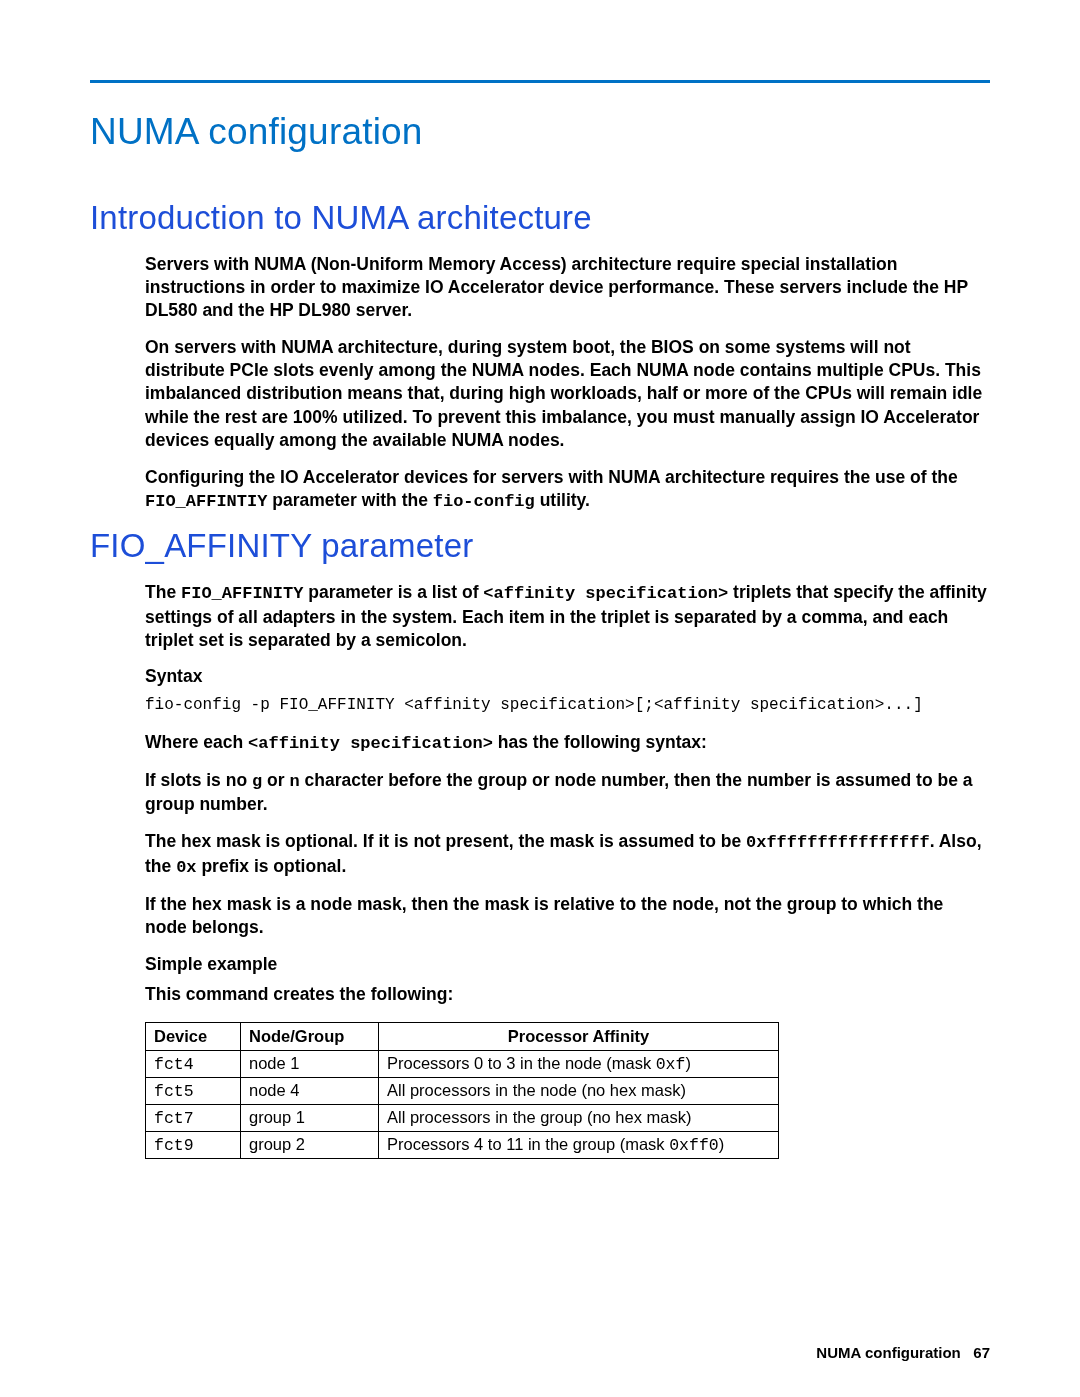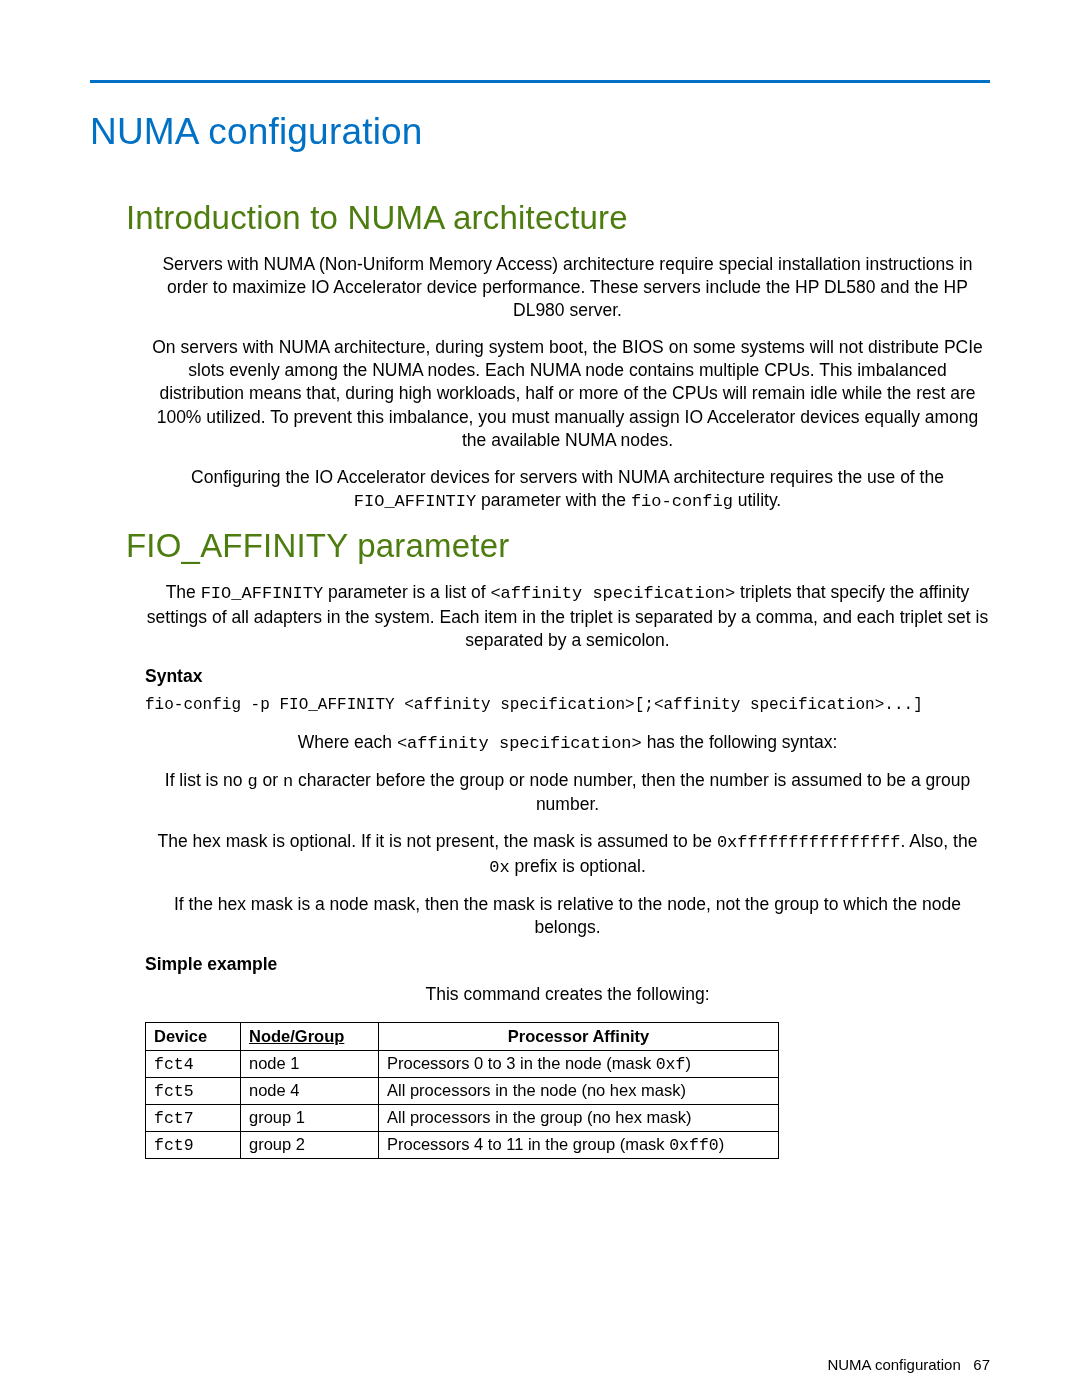--- a/index.html
+++ b/index.html
@@ -19,34 +19,32 @@
   h1 {
     font-size: 37px;
     font-weight: 400;
     color: #0071c5;
     margin-bottom: 46px;
     letter-spacing: 0.2px;
   }
   h2 {
     font-size: 33px;
     font-weight: 400;
-    color: #4d7c0f;
+    color: #1d4ed8;
     margin-bottom: 16px;
     letter-spacing: 0.2px;
-    margin-left: 36px;
   }
   .indent {
     margin-left: 55px;
   }
   p {
     font-size: 17.5px;
     line-height: 1.32;
     margin-bottom: 14px;
-    font-weight: 400;
-    text-align: center;
+    font-weight: 700;
   }
   .mono {
     font-family: "Courier New", Courier, monospace;
     font-size: 17px;
   }
   .label {
     font-weight: 700;
     font-size: 17.5px;
     margin-bottom: 8px;
     margin-top: 0;
@@ -70,28 +68,28 @@
     font-size: 16.5px;
     font-weight: 300;
     padding: 3px 8px 3px 8px;
   }
   th {
     font-weight: 700;
     padding: 4px 8px;
   }
   td .mono { font-size: 16.5px; }
   .col-device { width: 95px; }
-  .col-ng { width: 138px; text-decoration: underline; }
+  .col-ng { width: 138px; }
   .col-pa { width: 400px; text-align: center; }
   .footer {
     position: absolute;
-    bottom: 24px;
+    bottom: 36px;
     right: 90px;
     font-size: 15px;
-    font-weight: 400;
+    font-weight: 700;
   }
 </style>
 </head>
 <body>
 
 <div class="rule"></div>
 
 <h1>NUMA configuration</h1>
 
 <h2>Introduction to NUMA architecture</h2>
@@ -107,21 +105,21 @@
 <div class="indent">
   <p>
     <span>The </span><span class="mono">FIO_AFFINITY</span><span> parameter is a list of </span><span class="mono">&lt;affinity specification&gt;</span><span> triplets that specify the affinity settings of all adapters in the system. Each item in the triplet is separated by a comma, and each triplet set is separated by a semicolon.</span>
   </p>
   <div class="label">Syntax</div>
   <div class="codeblock">fio-config -p FIO_AFFINITY &lt;affinity specification&gt;[;&lt;affinity specification&gt;...]</div>
   <p>
     <span>Where each </span><span class="mono">&lt;affinity specification&gt;</span><span> has the following syntax:</span>
   </p>
   <p>
-    <span>If list is no </span><span class="mono">g</span><span> or </span><span class="mono">n</span><span> character before the group or node number, then the number is assumed to be a group number.</span>
+    <span>If slots is no </span><span class="mono">g</span><span> or </span><span class="mono">n</span><span> character before the group or node number, then the number is assumed to be a group number.</span>
   </p>
   <p>
     <span>The hex mask is optional. If it is not present, the mask is assumed to be </span><span class="mono">0xffffffffffffffff</span><span>. Also, the </span><span class="mono">0x</span><span> prefix is optional.</span>
   </p>
   <p>If the hex mask is a node mask, then the mask is relative to the node, not the group to which the node belongs.</p>
   <div class="label">Simple example</div>
   <p>This command creates the following:</p>
 
   <table>
     <thead>

